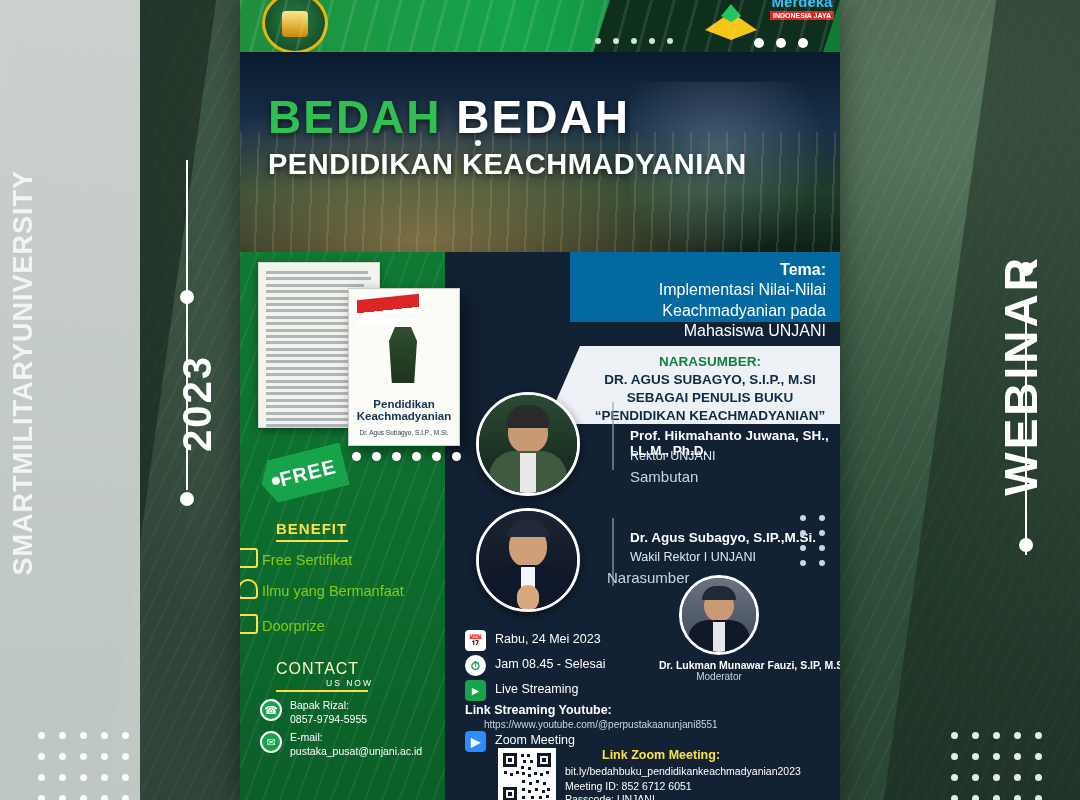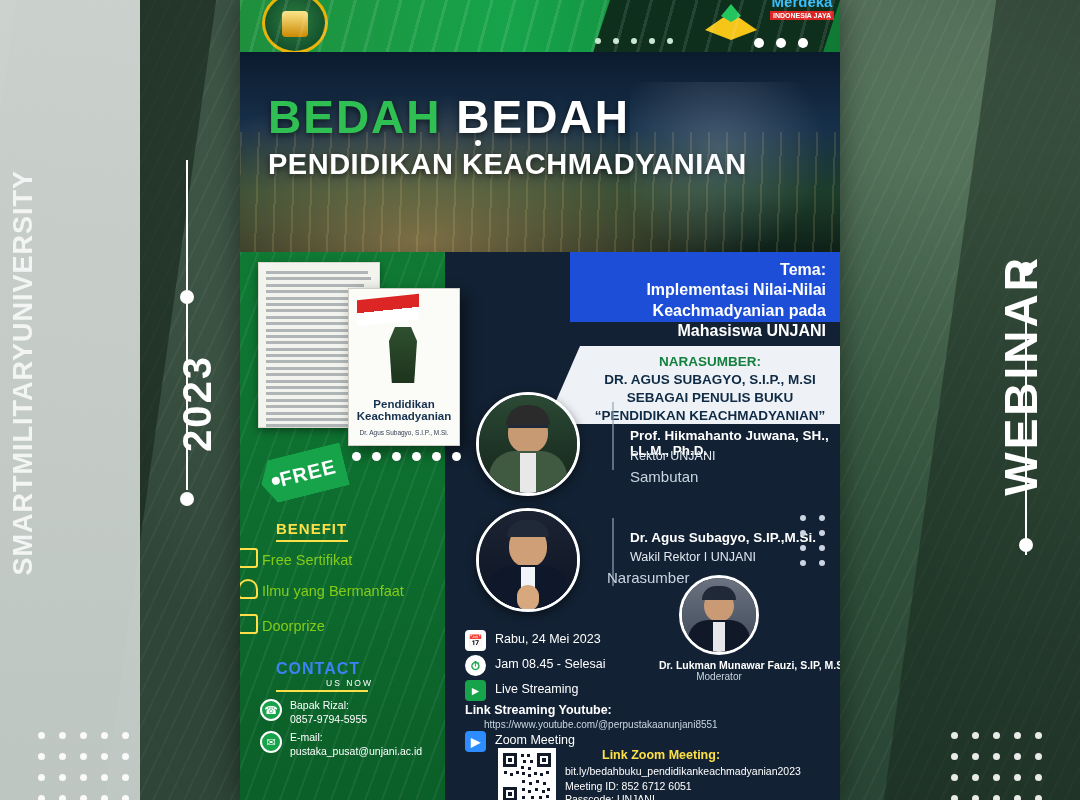--- a/index.html
+++ b/index.html
@@ -120,25 +120,25 @@
   }
   .title1 em{ font-style:normal; color:#ffffff;}
   .title2{
     position:absolute; left:28px; top:96px; font-size:29px; font-weight:bold;
     color:#ffffff; letter-spacing:.5px; text-shadow:0 2px 6px rgba(0,0,0,.6);
   }
 
   
   .tema{
     position:absolute; left:330px; top:252px; width:270px; height:70px;
-    background:#1d4ed8; color:#fff; text-align:right; padding:8px 14px 0 28px;
+    background:#0369a1; color:#fff; text-align:right; padding:8px 14px 0 28px;
     font-weight:bold; font-size:16px; line-height:1.28;
   }
   .tema b{ display:block; font-size:16px; }
-  .tema .ti{ font-weight:bold;}
+  .tema .ti{ font-weight:normal;}
   .tema-tri{
     position:absolute; left:330px; top:252px; width:0; height:0;
     border-top:90px solid #122133; border-right:34px solid transparent;
   }
 
   
   .nara{
     position:absolute; left:340px; top:346px; width:260px; height:78px;
     background:#eef2f7; color:#0f2a44; text-align:center; padding-top:7px;
     font-weight:bold; font-size:13.5px; line-height:1.33;
@@ -208,21 +208,21 @@
   }
   .benefit-h:after{
     content:""; position:absolute; left:0; top:20px; width:72px; height:2px; background:#fde047;
   }
   .bitem{ position:absolute; left:22px; color:#84cc16; font-size:14.5px; }
   .bicon{
     position:absolute; left:-24px; top:-4px; width:20px; height:20px;
     border:2px solid #fde047; border-radius:3px;
   }
   .contact-h{
-    position:absolute; left:36px; top:660px; color:#3b82f6; font-weight:bold;
+    position:absolute; left:36px; top:660px; color:#fef9c3; font-weight:normal;
     font-size:16px; letter-spacing:1px;
   }
   .contact-sub{
     position:absolute; left:86px; top:678px; color:#ffffff; font-size:8.5px; letter-spacing:2px;
   }
   .contact-h:after{
     content:""; position:absolute; left:0; top:30px; width:92px; height:2px; background:#fde047;
   }
   .citem{ position:absolute; left:50px; color:#ffffff; font-size:10.5px; line-height:1.35;}
   .cicon{

